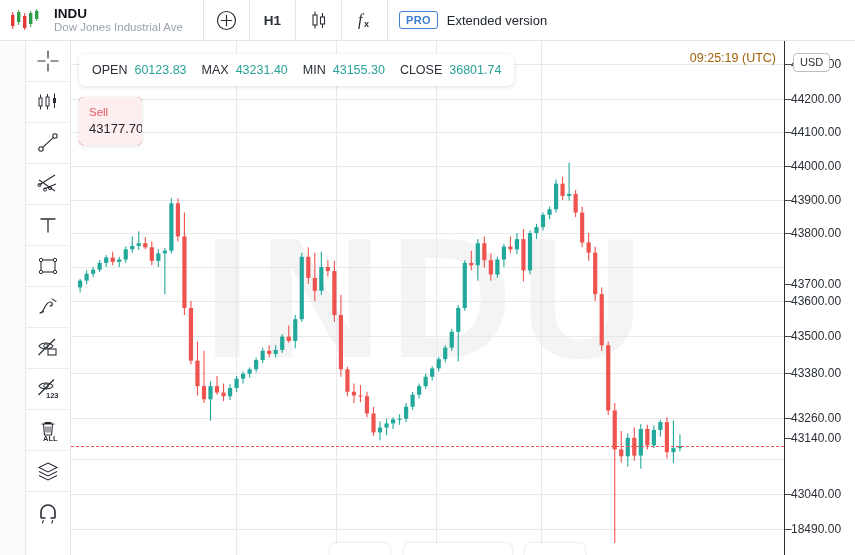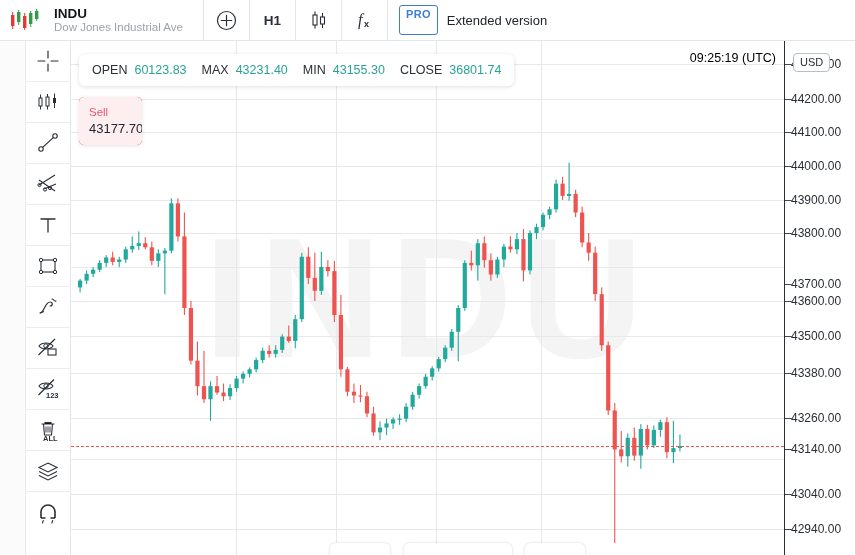--- a/index.html
+++ b/index.html
@@ -28,21 +28,21 @@
   .tb-btn{
     width:46px; display:flex; align-items:center; justify-content:center;
     border-right:1px solid #e3e6ea; cursor:pointer;
   }
   .tb-btn.tf{ font-size:13.5px; font-weight:700; color:#2a2f36; }
   .tb-pro{
     display:flex; align-items:center; gap:9px; padding-left:11px;
   }
   .pro-badge{
     border:1px solid #3c7fd0; color:#3c7fd0; border-radius:3px;
-    font-size:11px; font-weight:700; padding:2px 6px 14px; letter-spacing:.3px;
+    font-size:11px; font-weight:700; padding:2px 6px 2px; letter-spacing:.3px;
   }
   .pro-text{ font-size:13px; color:#20262d; }
 
   
   .lefttool{
     position:absolute; left:0; top:41px; width:26px; height:514px;
     background:#fbfbfc; border-right:1px solid #e8eaed;
   }
   .toolcol{
     position:absolute; left:26px; top:41px; width:45px; height:514px;
@@ -99,21 +99,21 @@
   .deal-buy{ background:#e9f3fd; width:68px; cursor:pointer; }
   .deal-lab{ font-size:11.5px; line-height:15px; }
   .deal-sell .deal-lab{ color:#e8576b; }
   .deal-buy .deal-lab{ color:#3f8fe0; }
   .deal-val{ font-size:13px; color:#23282e; line-height:17px; }
   .deal-mid .deal-val{ color:#23282e; }
 
   
   .clock{
     position:absolute; right:8px; top:10px;
-    font-size:12.5px; color:#000000;
+    font-size:12.5px; color:#a16207;
   }
 
   
   .axis{
     position:absolute; left:784px; top:41px; width:71px; height:514px;
     background:#ffffff; border-left:1px solid #2b2f34;
   }
   .axis-tick{
     position:absolute; left:0; font-size:12px; color:#2a2f36;
     white-space:nowrap;
@@ -536,23 +536,23 @@
         <div class="axis-tick" style="top: 51px;"><span class="dash">–</span><span>44200.00</span></div>
         <div class="axis-tick" style="top: 84px;"><span class="dash">–</span><span>44100.00</span></div>
         <div class="axis-tick" style="top: 118px;"><span class="dash">–</span><span>44000.00</span></div>
         <div class="axis-tick" style="top: 152px;"><span class="dash">–</span><span>43900.00</span></div>
         <div class="axis-tick" style="top: 185px;"><span class="dash">–</span><span>43800.00</span></div>
         <div class="axis-tick" style="top: 236px; text-align: center;"><span class="dash">–</span><span>43700.00</span></div>
         <div class="axis-tick" style="top: 253px;"><span class="dash">–</span><span>43600.00</span></div>
         <div class="axis-tick" style="top: 288px;"><span class="dash">–</span><span>43500.00</span></div>
         <div class="axis-tick" style="top: 325px;"><span class="dash">–</span><span>43380.00</span></div>
         <div class="axis-tick" style="top: 370px;"><span class="dash">–</span><span>43260.00</span></div>
-        <div class="axis-tick" style="top: 401px;"><span class="dash">–</span><span>43140.00</span></div>
+        <div class="axis-tick" style="top: 390px;"><span class="dash">–</span><span>43140.00</span></div>
         <div class="axis-tick" style="top: 446px;"><span class="dash">–</span><span>43040.00</span></div>
-        <div class="axis-tick" style="top: 481px;"><span class="dash">–</span><span>42940.00</span></div>
+        <div class="axis-tick" style="top: 481px;"><span class="dash">–</span><span>18490.00</span></div>
       </div>
     <div class="usd-badge">USD</div>
 
   </div>
 
   <div class="peek" style="left:330px; width:60px;"></div>
   <div class="peek" style="left:404px; width:108px;"></div>
   <div class="peek" style="left:525px; width:60px;"></div>
 
 </div>

